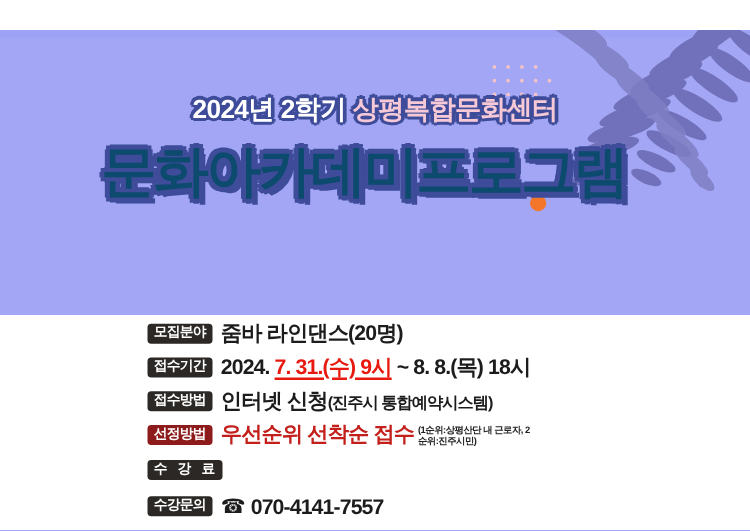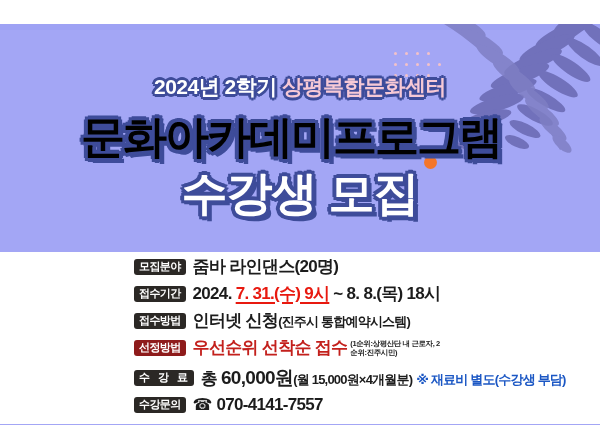--- a/index.html
+++ b/index.html
@@ -37,21 +37,21 @@
       -2px  2px 0 #3e4c9a, 2px  2px 0 #3e4c9a,
       -3px 0 0 #3e4c9a, 3px 0 0 #3e4c9a,
       0 -3px 0 #3e4c9a, 0 3px 0 #3e4c9a;
     white-space:nowrap;
   }
   .subtitle .pink{color:#f7c9d6;}
 
   .title1{
     position:absolute;left:0;top:84px;width:582px;text-align:center;
     font-size:44px;font-weight:bold;letter-spacing:-2px;
-    color:#000000;
+    color:#0c4a6e;
     text-shadow:
       -3px -3px 0 #3e4c9a, 3px -3px 0 #3e4c9a,
       -3px  3px 0 #3e4c9a, 3px  3px 0 #3e4c9a,
       -4px 0 0 #3e4c9a, 4px 0 0 #3e4c9a,
       0 -4px 0 #3e4c9a, 0 4px 0 #3e4c9a,
       5px 5px 0 #3e4c9a;
     white-space:nowrap;
   }
   .title2{
     position:absolute;left:0;top:139px;width:600px;text-align:center;
@@ -65,21 +65,21 @@
       5px 5px 0 #3e4c9a;
     white-space:nowrap;
   }
 
   
   .info{
     position:absolute;left:0;top:228px;width:600px;height:172px;
     background:#ffffff;
   }
   .row{
-    position:absolute;left:134px;display:flex;align-items:center;
+    position:absolute;left:118px;display:flex;align-items:center;
     white-space:nowrap;
   }
   .badge{
     display:inline-block;
     background:#2b2825;color:#ffffff;
     font-size:11px;font-weight:bold;letter-spacing:-.6px;
     padding:2px 5px 3px 5px;border-radius:3px;
     line-height:1;margin-right:7px;flex:none;
   }
   .badge.red{background:#8e1b1b;}
@@ -177,21 +177,20 @@
       <i style="left:0px;top:33px;"></i>
         <i style="left:11px;top:33px;"></i>
         <i style="left:22px;top:33px;"></i>
     </div>
 
     <div class="orange-dot" style="left:424px;top:132px;width:13px;height:13px;"></div>
 
     <div class="subtitle"><span>2024년 2학기 </span><span class="pink">상평복합문화센터</span></div>
 
     <div class="title1">문화아카데미프로그램</div>
-    <div class="title2">수강생 모집</div>
   </div>
 
   <div class="info">
 
     <div class="row" style="top:6px;">
       <span class="badge">모집분야</span>
       <span class="val">줌바 라인댄스(20명)</span>
     </div>
 
     <div class="row" style="top:33px;">
@@ -204,21 +203,20 @@
       <span class="val"><span>인터넷 신청</span><span class="small">(진주시 통합예약시스템)</span></span>
     </div>
 
     <div class="row" style="top:87px;">
       <span class="badge red">선정방법</span>
       <span class="val"><span class="red">우선순위 선착순 접수</span><span class="note2">(1순위:상평산단 내 근로자, 2순위:진주시민)</span></span>
     </div>
 
     <div class="row" style="top:116px;">
       <span class="badge spaced">수 강 료</span>
-      <span class="val"><span>총 </span><span class="big">60,000원</span><span class="small">(월 15,000원×4개월분)</span>&nbsp;<span class="small blue">※ 재료비 별도(수강생 부담)</span></span>
     </div>
 
     <div class="row" style="top:143px;">
       <span class="badge">수강문의</span>
       <span class="tel-icon">☎</span>
       <span class="val big">070-4141-7557</span>
     </div>
   </div>
 
   <div class="footer-band"></div>

